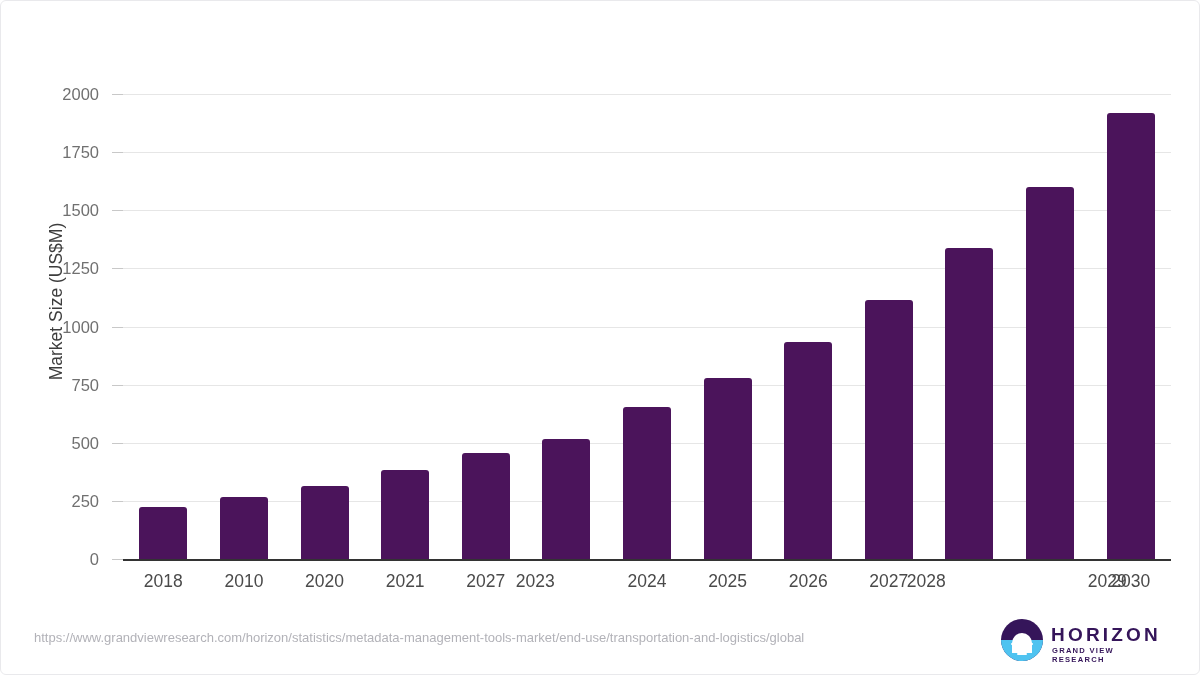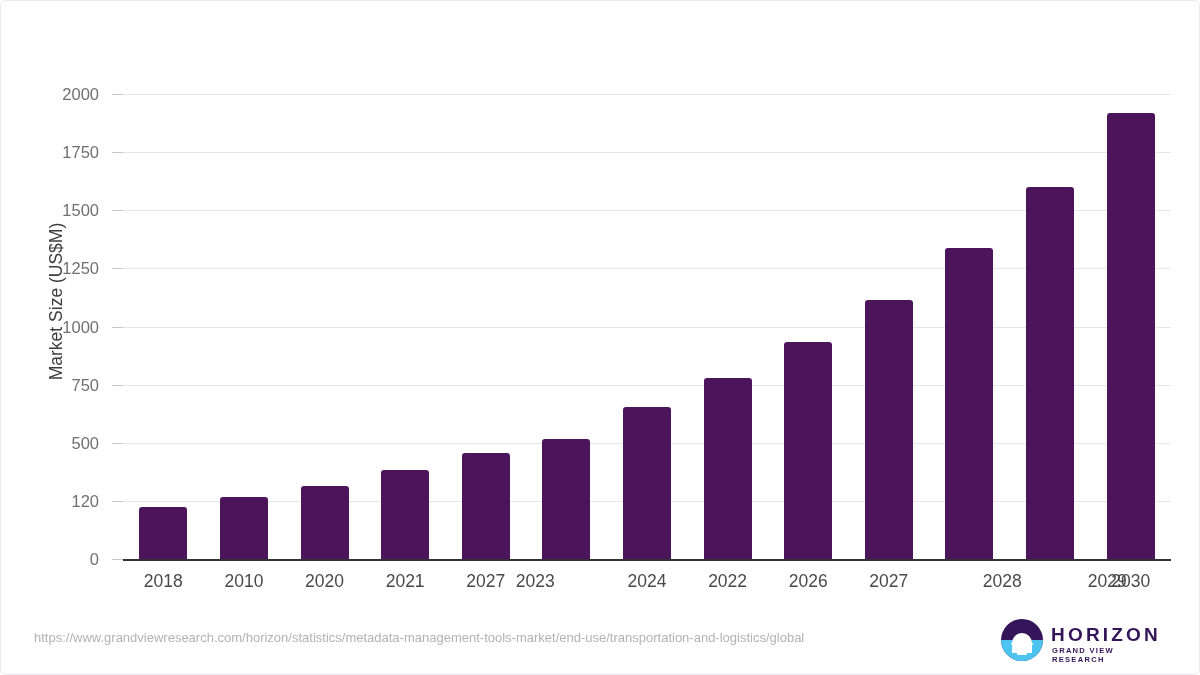--- a/index.html
+++ b/index.html
@@ -196,21 +196,21 @@
 
   <div id="plot-wrap">
 
     <div id="y-axis-title">Market Size (US$M)</div>
 
     <div id="y-ticks">
         <div class="y-tick-group" style="top: 558px;">
           <div class="y-tick-label">0</div>
         </div>
         <div class="y-tick-group" style="top: 499.875px;">
-          <div class="y-tick-label">120</div>
+          <div class="y-tick-label">250</div>
         </div>
         <div class="y-tick-group" style="top: 441.75px;">
           <div class="y-tick-label">500</div>
         </div>
         <div class="y-tick-group" style="top: 383.625px;">
           <div class="y-tick-label">750</div>
         </div>
         <div class="y-tick-group" style="top: 325.5px;">
           <div class="y-tick-label">1000</div>
         </div>
@@ -265,24 +265,24 @@
         <div class="bar" title="2030: 1918" style="left: 1105.69px; width: 48px; top: 112.065px; height: 445.935px; background: rgb(75, 20, 91);"></div>
       </div>
     <div id="x-ticks">
         <div class="x-tick-label" style="left: 122px; width: 80.6154px;">2018</div>
         <div class="x-tick-label" style="left: 202.615px; width: 80.6154px;">2010</div>
         <div class="x-tick-label" style="left: 283.231px; width: 80.6154px;">2020</div>
         <div class="x-tick-label" style="left: 363.846px; width: 80.6154px;">2021</div>
         <div class="x-tick-label" style="left: 444.462px; width: 80.6154px;">2027</div>
         <div class="x-tick-label" style="left: 494px; width: 80.6154px;">2023</div>
         <div class="x-tick-label" style="left: 605.692px; width: 80.6154px; text-align: center;">2024</div>
-        <div class="x-tick-label" style="left: 686.308px; width: 80.6154px;">2022</div>
+        <div class="x-tick-label" style="left: 686.308px; width: 80.6154px;">2025</div>
         <div class="x-tick-label" style="left: 766.923px; width: 80.6154px;">2026</div>
         <div class="x-tick-label" style="left: 847.538px; width: 80.6154px;">2027</div>
-        <div class="x-tick-label" style="left: 961px; width: 80.6154px;">2028</div>
+        <div class="x-tick-label" style="left: 885px; width: 80.6154px;">2028</div>
         <div class="x-tick-label" style="left: 1066px; width: 80.6154px;">2029</div>
         <div class="x-tick-label" style="left: 1089.38px; width: 80.6154px;">2030</div>
       </div>
 
   </div>
 
   <div id="footer-url">https://www.grandviewresearch.com/horizon/statistics/metadata-management-tools-market/end-use/transportation-and-logistics/global</div>
 
   <div id="logo">
     <div id="logo-mark">

